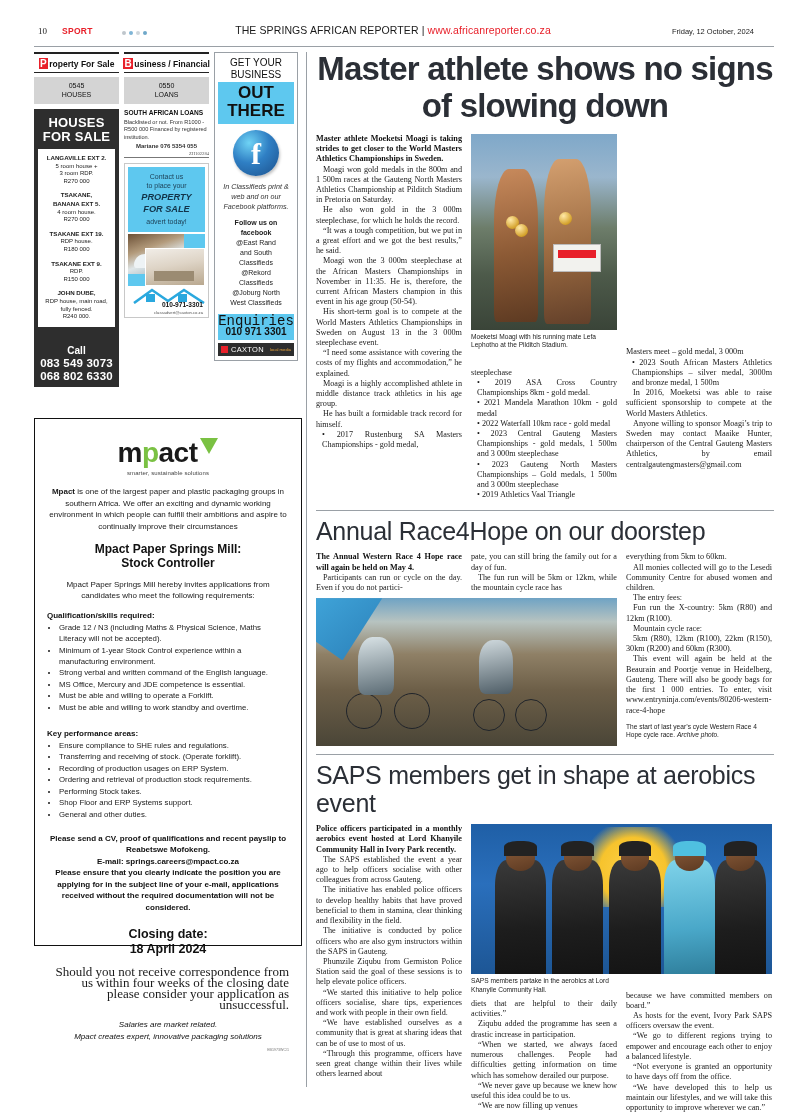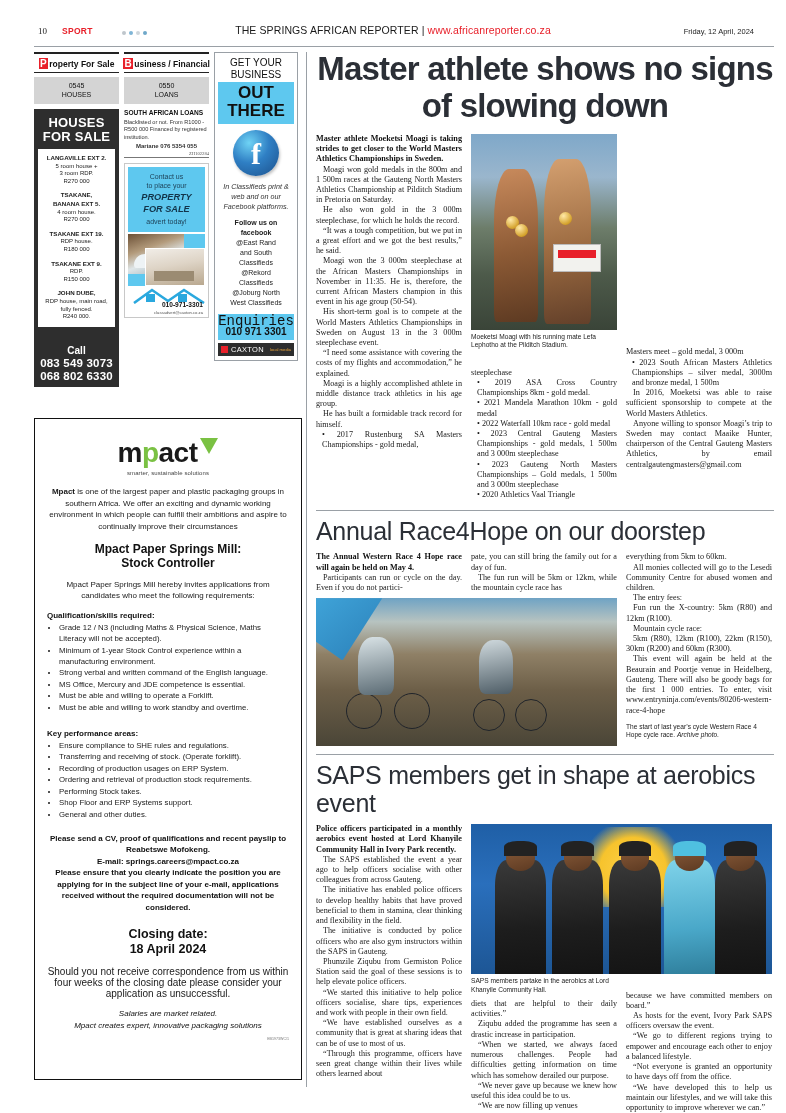--- a/index.html
+++ b/index.html
@@ -89,21 +89,21 @@
   .get-follow b{font-weight:bold;}
   .enq{background:#5ec8ef;text-align:center;margin-top:6px;padding:2px 0 3px;}
   .enq .e1{font-family:Liberation Mono, monospace;font-size:14px;color:#111;line-height:10px;}
   .enq .e2{font-family:"Liberation Sans",sans-serif;font-size:10px;font-weight:bold;color:#111;line-height:11px;}
   .caxton{background:#2e2e2e;margin-top:3px;padding:2px 3px;display:flex;align-items:center;gap:3px;}
   .cx-mark{width:7px;height:7px;background:#e8202a;}
   .cx-t{color:#fff;font-family:"Liberation Sans",sans-serif;font-size:7.5px;letter-spacing:.3px;}
   .cx-s{color:#e8a33a;font-family:"Liberation Sans",sans-serif;font-size:4.2px;margin-left:auto;}
 
   
-  .mpact{position:absolute;left:34px;top:418px;width:268px;height:662px;
+  .mpact{position:absolute;left:34px;top:418px;width:268px;height:528px;
     border:1px solid #111;background:#fff;box-sizing:border-box;padding:10px 12px;}
   .mp-logo{display:flex;justify-content:center;align-items:flex-start;margin-top:8px;}
   .mp-word{font-family:"Liberation Sans",sans-serif;font-size:28px;font-weight:bold;color:#1a1a1a;letter-spacing:-.5px;}
   .mp-word i{font-style:normal;color:#7ac143;}
   .mp-tri{width:0;height:0;border-left:9px solid transparent;border-right:9px solid transparent;
     border-top:16px solid #7ac143;margin-left:3px;margin-top:1px;}
   .mp-tag{text-align:center;font-family:"Liberation Sans",sans-serif;font-size:6px;color:#444;margin-top:1px;letter-spacing:.1px;}
   .mp-intro{text-align:center;font-family:"Liberation Sans",sans-serif;font-size:8px;
     line-height:11.5px;color:#1a1a1a;margin-top:10px;}
   .mp-intro b{font-weight:bold;}
@@ -111,21 +111,21 @@
     font-weight:bold;line-height:14px;color:#111;margin-top:10px;}
   .mp-invite{text-align:center;font-family:"Liberation Sans",sans-serif;font-size:8px;
     line-height:11px;color:#1a1a1a;margin-top:9px;}
   .mp-h{font-family:"Liberation Sans",sans-serif;font-size:8px;font-weight:bold;color:#111;margin-top:10px;}
   .mp-ul{margin:2px 0 0 0;padding-left:12px;}
   .mp-ul li{font-family:"Liberation Sans",sans-serif;font-size:7.8px;line-height:11px;color:#1a1a1a;margin-bottom:.5px;}
   .mp-send{text-align:center;font-family:"Liberation Sans",sans-serif;font-size:8px;
     font-weight:bold;line-height:11.5px;color:#111;margin-top:13px;}
   .mp-close{text-align:center;font-family:"Liberation Sans",sans-serif;font-size:12.5px;
     font-weight:bold;line-height:15px;color:#111;margin-top:14px;}
-  .mp-note{text-align:center;font-family:Liberation Sans, sans-serif;font-size:10px;
+  .mp-note{text-align:right;font-family:Liberation Serif, serif;font-size:13px;
     line-height:11px;color:#1a1a1a;margin-top:9px;}
   .mp-ital{text-align:center;font-family:"Liberation Sans",sans-serif;font-style:italic;
     font-size:8px;line-height:11.5px;color:#111;margin-top:9px;}
   .mp-ref{text-align:right;font-family:"Liberation Sans",sans-serif;font-size:3.6px;color:#777;margin-top:6px;}
 
   
   .right{position:absolute;left:316px;top:50px;width:458px;}
   .hl-1{font-family:"Liberation Sans",sans-serif;font-weight:bold;font-size:33px;
     line-height:37px;letter-spacing:-.8px;color:#2b2f36;text-align:center;}
   .story{margin-top:10px;}
@@ -175,21 +175,21 @@
     <span class="mh-section">SPORT</span>
     <span class="mh-dots">
         <i></i>
         <i></i>
         <i></i>
         <i></i>
       </span>
     <div class="mh-title">
       <span>THE SPRINGS AFRICAN REPORTER  |  </span><span class="url">www.africanreporter.co.za</span>
     </div>
-    <span class="mh-date">Friday, 12 April, 2024</span>
+    <span class="mh-date">Friday, 12 October, 2024</span>
   </div>
   <div style="position:absolute;left:34px;top:46px;width:740px;height:1px;background:#9aa0a6;"></div>
   <div class="vrule"></div>
 
   <div class="clsf">
     <div class="clsf-row">
 
       <div class="col-prop">
         <div class="cat-head">
           <span class="dropcap">P</span>
@@ -415,21 +415,21 @@
             <span class="bib"></span>
           </div>
           <div class="cap">Moeketsi Moagi with his running mate Lefa Lephotho at the Pilditch Stadium.</div>
           <div class="bt" style="margin-top:18px">
             <p class="noind">steeplechase</p>
             <p class="bullet">• 2019 ASA Cross Country Championships 8km - gold medal.</p>
             <p class="bullet">• 2021 Mandela Marathon 10km - gold medal</p>
             <p class="bullet">• 2022 Waterfall 10km race - gold medal</p>
             <p class="bullet">• 2023 Central Gauteng Masters Championships - gold medals, 1 500m and 3 000m steeplechase</p>
             <p class="bullet">• 2023 Gauteng North Masters Championships – Gold medals, 1 500m and 3 000m steeplechase</p>
-            <p class="bullet">• 2020 Athletics Vaal Triangle</p>
+            <p class="bullet">• 2019 Athletics Vaal Triangle</p>
           </div>
         </div>
 
         <div class="col">
           <div class="photo ph-athletes" style="visibility:hidden;height:196px"></div>
           <div class="cap" style="visibility:hidden">&nbsp;</div>
           <div class="bt" style="margin-top:6px">
             <p class="noind">Masters meet – gold medal, 3 000m</p>
             <p class="bullet">• 2023 South African Masters Athletics Championships – silver medal, 3000m and bronze medal, 1 500m</p>
             <p>In 2016, Moeketsi was able to raise sufficient sponsorship to compete at the World Masters Athletics.</p>

